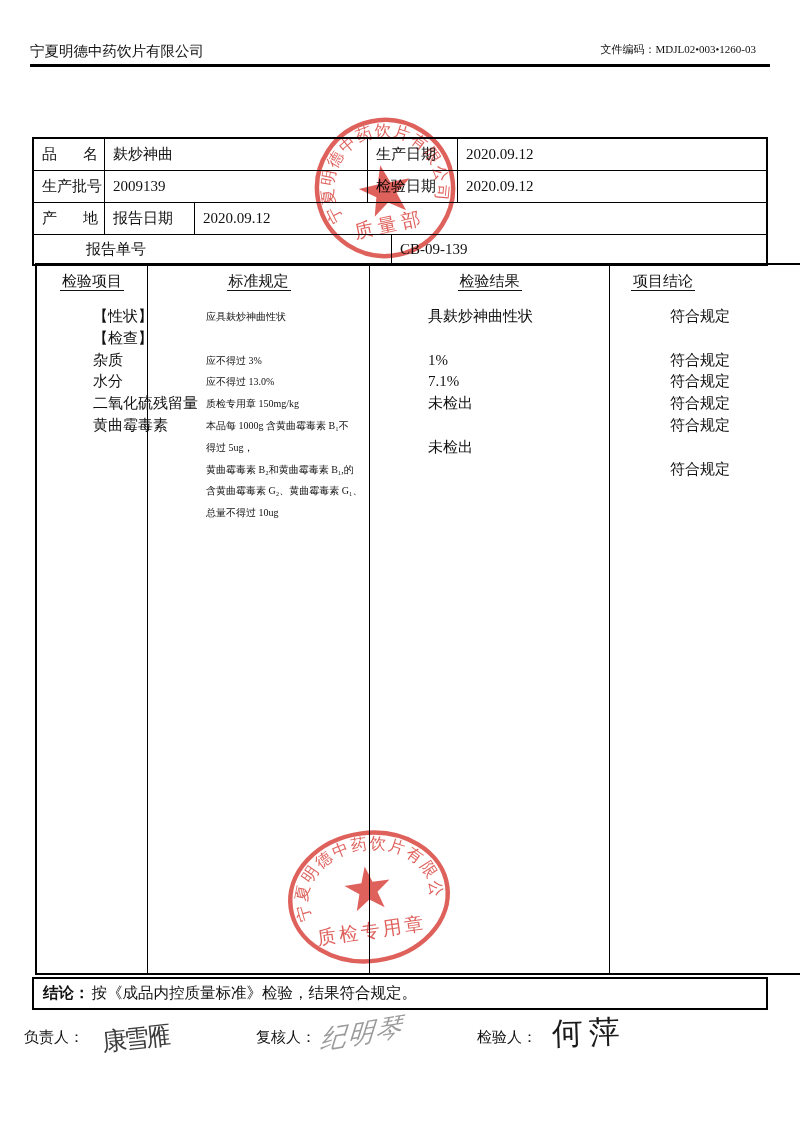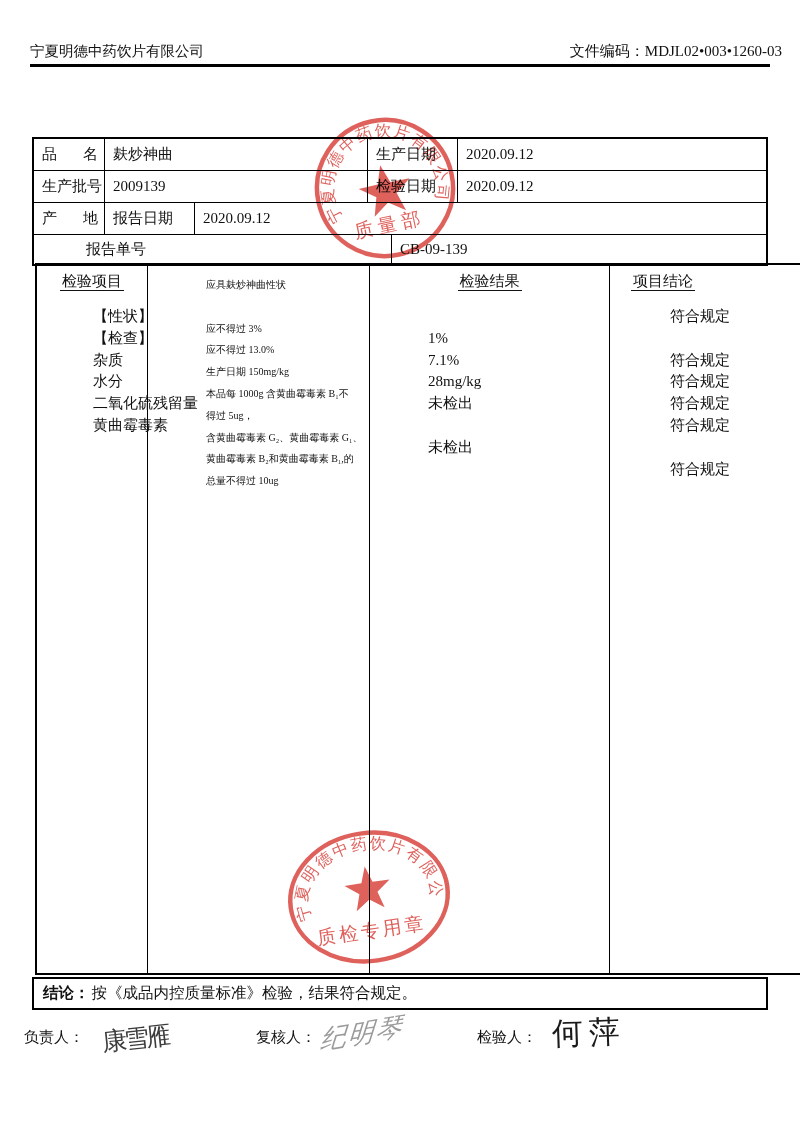--- a/index.html
+++ b/index.html
@@ -3,21 +3,21 @@
 <meta charset="utf-8">
 <style>
   html,body { margin:0; padding:0; background:#ffffff; }
   .page {
     position:relative; width:800px; height:1131px; background:#fff;
     font-family:"Liberation Serif","DejaVu Serif",serif; color:#111;
     overflow:hidden;
   }
   
   .hdr-company { position:absolute; left:30px; top:42px; font-size:14.5px; }
-  .hdr-code    { position:absolute; right:18px; top:42px; font-size:15px; }
+  .hdr-code    { position:absolute; right:44px; top:42px; font-size:11px; }
   .hdr-rule    { position:absolute; left:30px; top:64px; width:740px; height:2.5px; background:#000; }
   .doc-title   { position:absolute; left:0; top:82px; width:100%; text-align:center;
                  font-size:31px; font-weight:bold; letter-spacing:3px; }
   
   .info { position:absolute; left:32px; top:137px; width:736px; border:2px solid #000; box-sizing:border-box; }
   .irow { display:flex; height:31px; border-bottom:1.5px solid #000; }
   .irow:last-child { border-bottom:none; height:29px;margin-left:44px; }
   .ic { box-sizing:border-box; border-right:1.5px solid #000; display:flex; align-items:center;
         padding:0 8px; font-size:15px; white-space:nowrap; overflow:visible; }
   .w1{width:71px} .w2{width:263px} .w3{width:90px} .w4{width:308px; border-right:none}
@@ -100,40 +100,41 @@
         <div class="ln">水分</div>
         <div class="ln">二氧化硫残留量</div>
         <div class="ln">黄曲霉毒素</div>
         <div class="ln"></div>
         <div class="ln"></div>
         <div class="ln"></div>
         <div class="ln"></div>
       </div>
     </div>
     <div class="icol c2">
+      <div class="col-header"><span>标准规定</span></div>
       <div class="lines">
         <div class="ln">应具麸炒神曲性状</div>
         <div class="ln"></div>
         <div class="ln">应不得过 3%</div>
         <div class="ln">应不得过 13.0%</div>
-        <div class="ln">生产日期 150mg/kg</div>
+        <div class="ln">质检专用章 150mg/kg</div>
         <div class="ln">本品每 1000g 含黄曲霉毒素 B₁不</div>
         <div class="ln">得过 5ug，</div>
+        <div class="ln">黄曲霉毒素 B₂和黄曲霉毒素 B₁,的</div>
         <div class="ln">含黄曲霉毒素 G₂、黄曲霉毒素 G₁、</div>
-        <div class="ln">黄曲霉毒素 B₂和黄曲霉毒素 B₁,的</div>
         <div class="ln">总量不得过 10ug</div>
       </div>
     </div>
     <div class="icol c3">
       <div class="col-header"><span>检验结果</span></div>
       <div class="lines">
+        <div class="ln">具麸炒神曲性状</div>
         <div class="ln"></div>
         <div class="ln">1%</div>
         <div class="ln">7.1%</div>
-        <div class="ln">28mg/kg</div>
         <div class="ln">未检出</div>
         <div class="ln"></div>
         <div class="ln">未检出</div>
         <div class="ln"></div>
         <div class="ln"></div>
       </div>
     </div>
     <div class="icol c4">
       <div class="col-header"><span>项目结论</span></div>
       <div class="lines">

